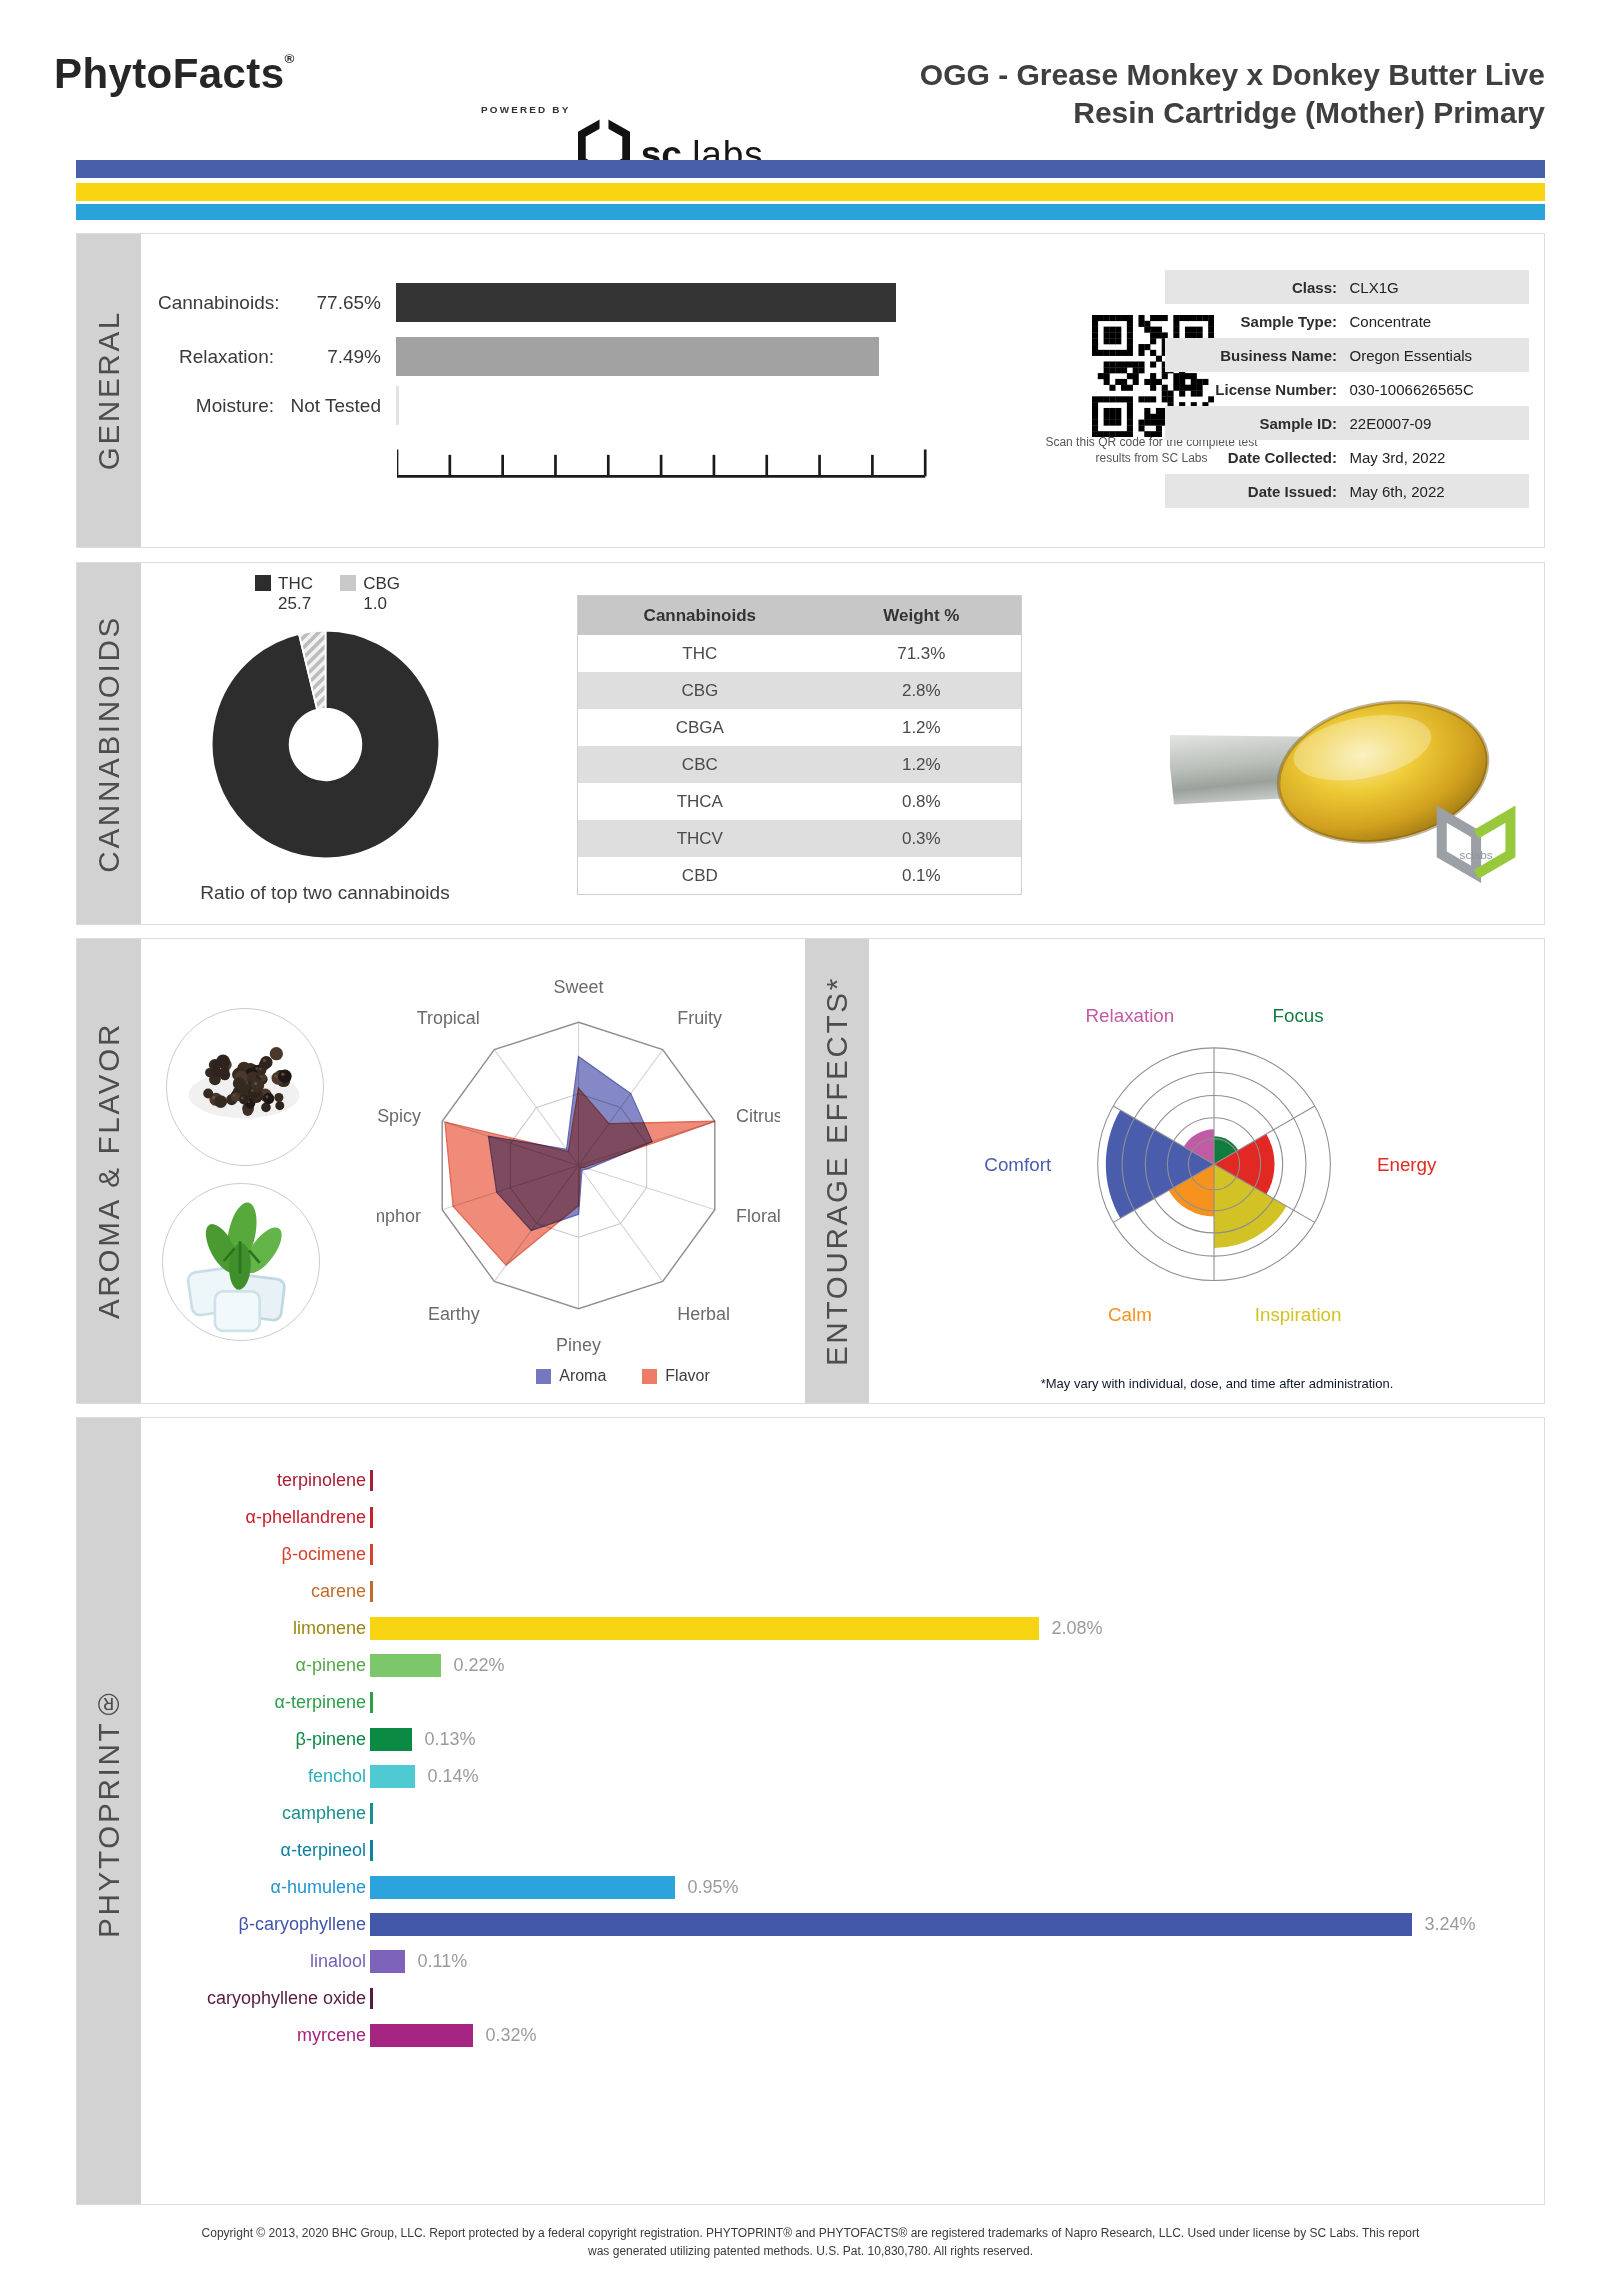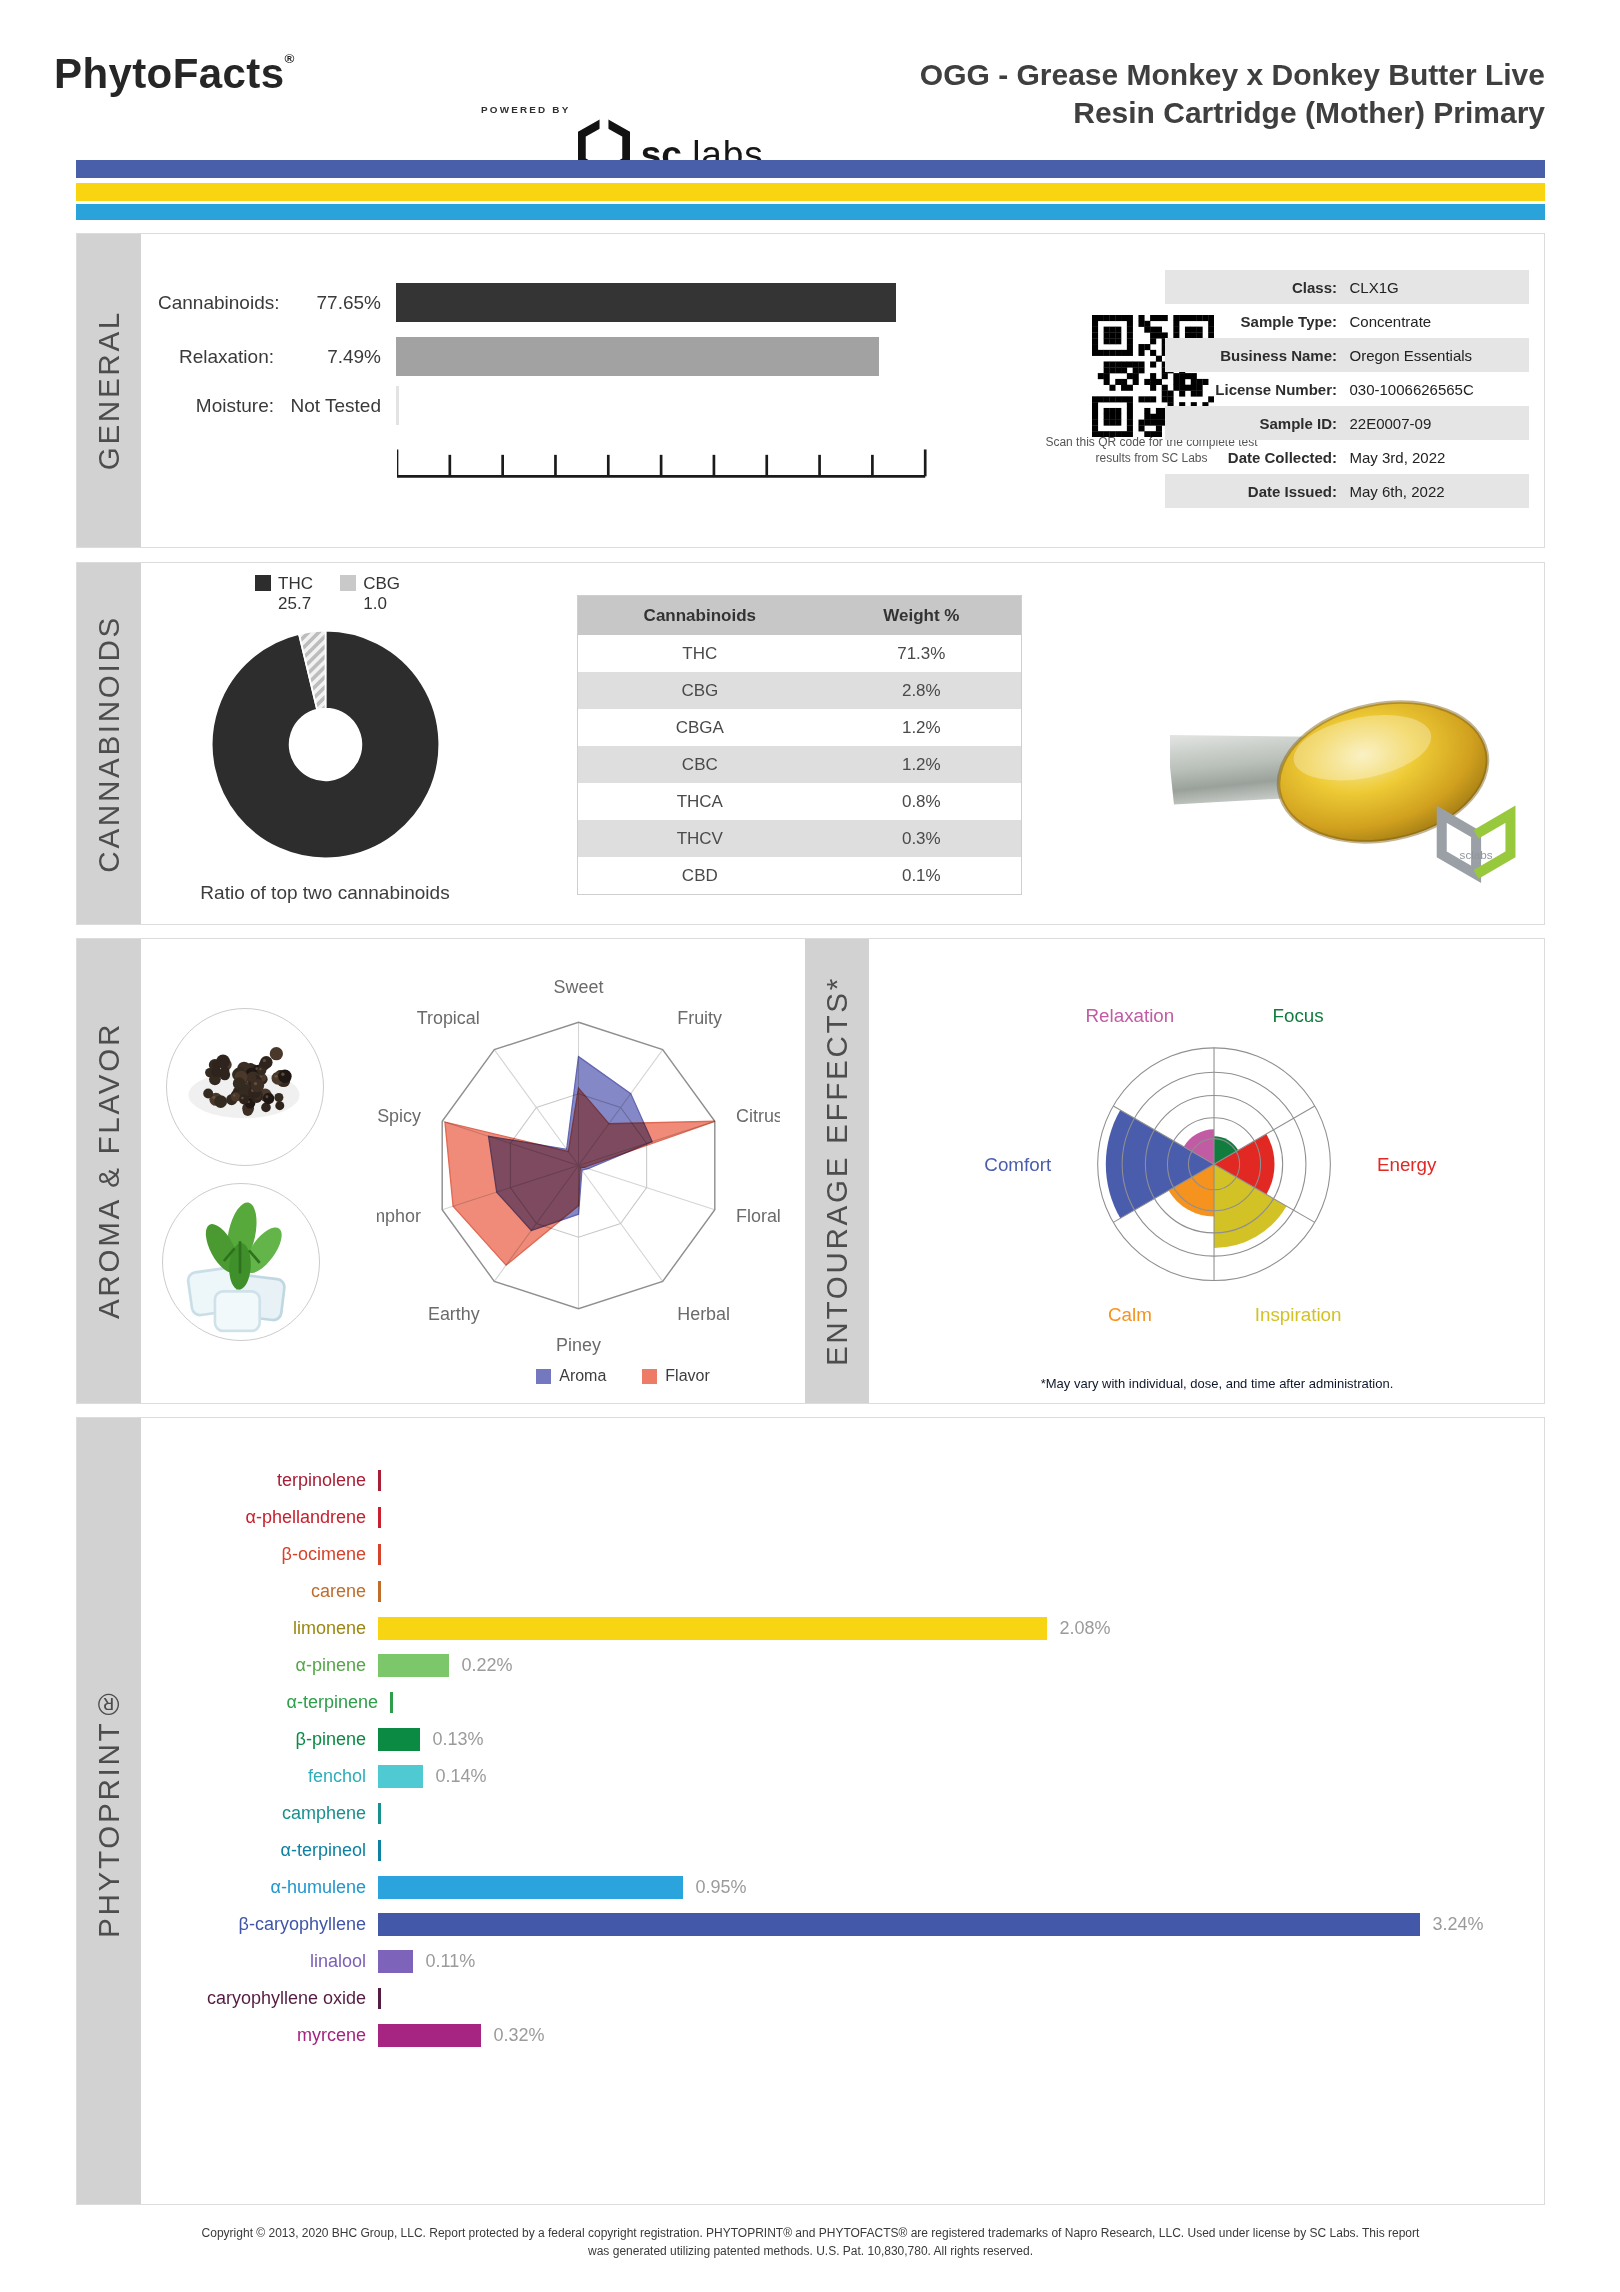--- a/index.html
+++ b/index.html
@@ -77,21 +77,21 @@
   .af-legend .item { display:flex; align-items:center; gap:8px; font-size:16px; color:#3d3d3d; }
   .af-legend .sq { width:15px; height:15px; }
   #tab-entourage { left:728px; width:64px; }
   #polar { position:absolute; left:873px; top:39px; }
   .disclaimer { position:absolute; left:811px; top:437px; width:658px; text-align:center; font-size:13px; color:#0f172a; }
 
   
   .pp-rows { position:absolute; left:0; top:44px; width:1465px;padding-left:7px; }
   .pp-row { display:flex; align-items:center; height:37px; }
   .pp-label { width:282px; text-align:right; font-size:18px; }
-  .pp-barzone { display:flex; align-items:center; margin-left:12px; }
+  .pp-barzone { display:flex; align-items:center; margin-left:4px; }
   .pp-bar { height:23px; }
   .pp-tick { width:2.7px; height:20.6px; }
   .pp-val { margin-left:12.5px; font-size:18px; color:#9b9b9b; }
 
   .footer { position:absolute; left:76px; top:2224px; width:1469px; text-align:center; font-size:12px; line-height:1.5; color:#3a3a3a; }
 </style>
 </head>
 <body>
 
 <div class="page">
@@ -731,21 +731,21 @@
           </div>
         </div>
         <div class="pp-row">
           <div class="pp-label" style="color: rgb(84, 166, 72);">α-pinene</div>
           <div class="pp-barzone">
             <div class="pp-bar" style="width: 71px; background: rgb(124, 199, 105);"></div>
             <div class="pp-val">0.22%</div>
           </div>
         </div>
         <div class="pp-row">
-          <div class="pp-label" style="color: rgb(46, 158, 75); margin-left: 12px;">α-terpinene</div>
+          <div class="pp-label" style="color: rgb(46, 158, 75);">α-terpinene</div>
           <div class="pp-barzone">
             <div class="pp-tick" style="background: rgb(46, 158, 75);"></div>
           </div>
         </div>
         <div class="pp-row">
           <div class="pp-label" style="color: rgb(11, 138, 68);">β-pinene</div>
           <div class="pp-barzone">
             <div class="pp-bar" style="width: 42px; background: rgb(11, 138, 68);"></div>
             <div class="pp-val">0.13%</div>
           </div>

